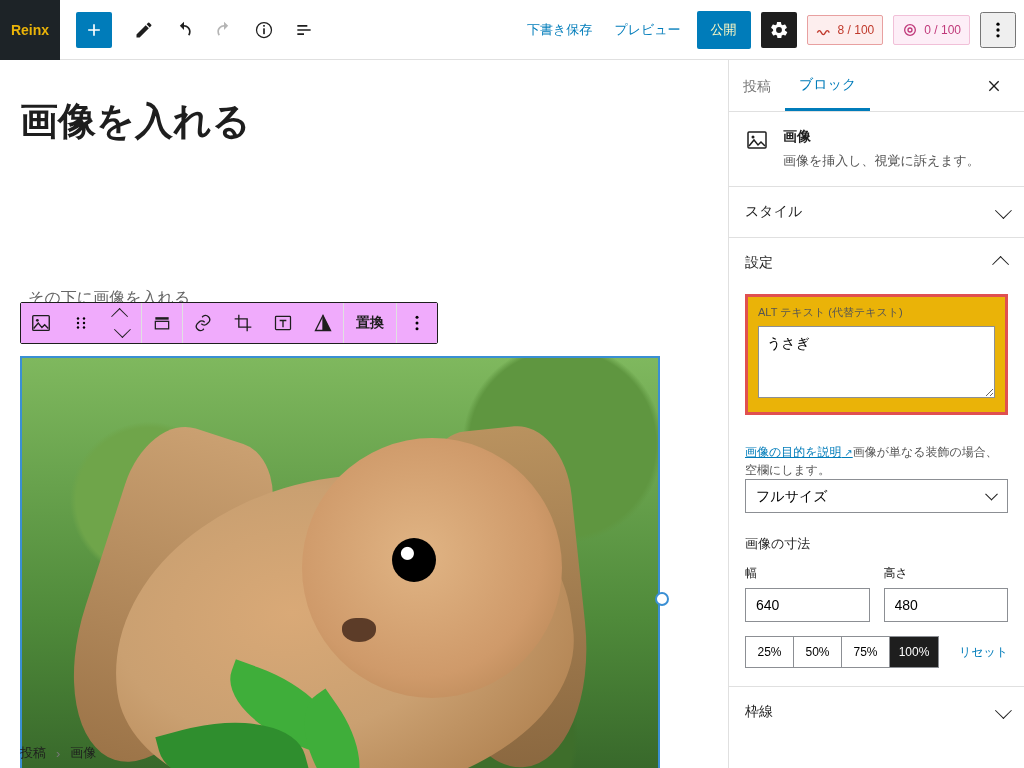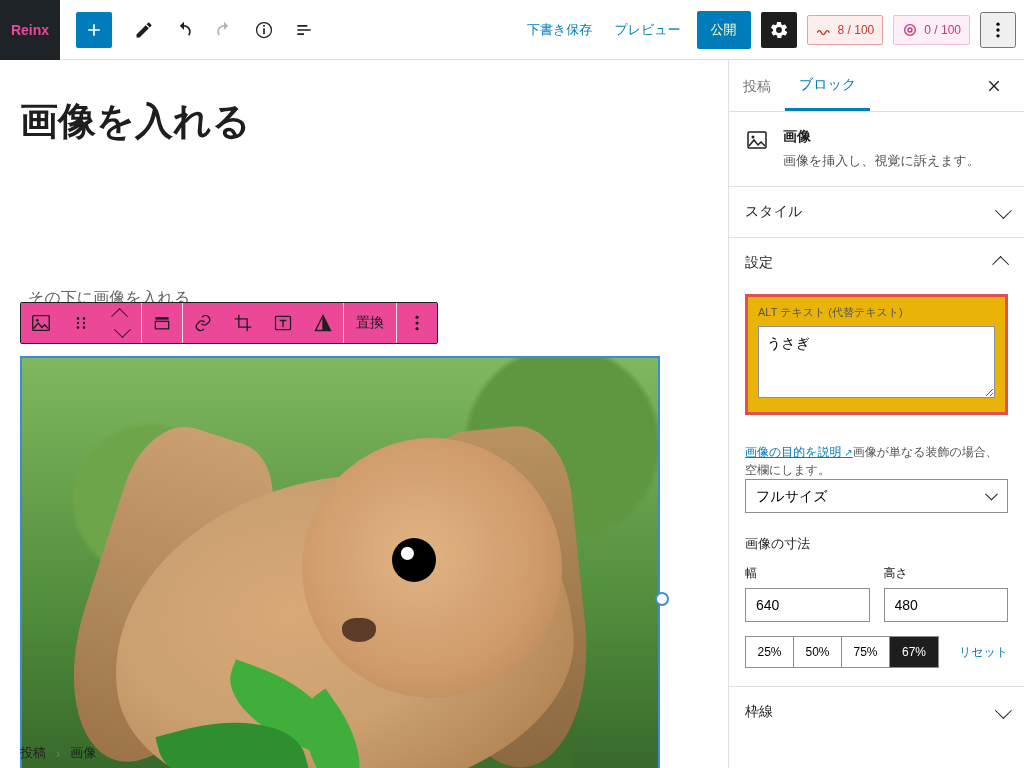--- a/index.html
+++ b/index.html
@@ -1,40 +1,40 @@
 <!DOCTYPE html>
 <html><head>
 <meta charset="utf-8">
 <style>
   * { box-sizing: border-box; margin: 0; padding: 0; font-family: -apple-system, BlinkMacSystemFont, "Segoe UI", "Hiragino Sans", "Hiragino Kaku Gothic ProN", Meiryo, sans-serif; }
   html, body { width: 1024px; height: 768px; overflow: hidden; background: #fff; color: #1e1e1e; }
   
   .topbar { height: 60px; display: flex; align-items: center; border-bottom: 1px solid #e0e0e0; }
-  .brand { width: 60px; height: 60px; background: #1d2327; color: #ec4899; display:flex; align-items:center; justify-content:center; font-weight: 700; font-size: 14px; }
+  .brand { width: 60px; height: 60px; background: #1d2327; color: #eab308; display:flex; align-items:center; justify-content:center; font-weight: 700; font-size: 14px; }
   .top-left { display:flex; align-items:center; gap: 4px; padding-left: 16px; flex: 1; }
   .sq-btn { width: 36px; height: 36px; display:flex; align-items:center; justify-content:center; background: transparent; border:none; border-radius:2px; cursor:pointer; color:#1e1e1e; }
   .add-btn { width: 36px; height: 36px; background:#007cba; color:#fff; display:flex; align-items:center; justify-content:center; border-radius:2px; margin-right:10px; }
   .top-right { display:flex; align-items:center; gap: 10px; padding-right: 8px; }
   .link-btn { background:none; border:none; color:#007cba; font-size:13px; cursor:pointer; padding:6px 6px; }
   .publish-btn { background:#007cba; color:#fef9c3; border:none; padding:10px 14px; font-size:13px; cursor:pointer; border-radius:2px; }
   .gear-btn { background:#1e1e1e; color:#fff; width:36px; height:36px; display:flex; align-items:center; justify-content:center; border-radius:2px; }
   .seo-badge { display:flex; align-items:center; gap:6px; border:1px solid #e8a0a0; background:#fdeeee; color:#c0392b; font-size:12px; padding:6px 8px; border-radius:2px; }
   .seo-badge.pink { border-color:#f1c0d8; background:#fdeef7; color:#c0397a; }
   .dots-btn { width:36px; height:36px; display:flex; align-items:center; justify-content:center; color:#1e1e1e; }
   
   .workspace { display:flex; height: calc(100% - 60px); }
   .canvas-wrap { flex:1; position:relative; overflow:hidden; }
   .canvas-inner { padding: 36px 20px 0 20px; position:relative; height:100%; }
   .post-title { font-size: 38px; font-weight: 700; margin-bottom: 90px; }
   .faint-text { color:#666; font-size:16px; position:absolute; top:228px; left:28px; }
   
   .block-toolbar { position:absolute; top:242px; left:20px; display:flex; background:#fff; border:1px solid #1e1e1e; border-radius:2px; z-index:3; }
   .bt-group { display:flex; align-items:center; border-right:1px solid #e0e0e0; }
   .bt-group:last-child { border-right:none; }
-  .bt-btn { width:40px; height:40px; display:flex; align-items:center; justify-content:center; background:#ec4899; border:none; cursor:pointer; color:#1e1e1e; font-size:14px;}
+  .bt-btn { width:40px; height:40px; display:flex; align-items:center; justify-content:center; background:#f0abfc; border:none; cursor:pointer; color:#1e1e1e; font-size:14px;font-weight:bold;}
   .bt-btn.text { width:auto; padding:0 12px; }
   
   .img-block { position:absolute; top:296px; left:20px; width:640px; height:480px; border:2px solid #3a8fd4; overflow:hidden; }
   .img-handle { position:absolute; width:14px; height:14px; border:2px solid #3a8fd4; background:#fff; border-radius:50%; top:532px; left:655px; z-index:4; }
   
   .rabbit-scene { width:100%; height:100%; background: radial-gradient(circle at 20% 30%, #6fa54a 0 12%, transparent 13%),
                                              radial-gradient(circle at 85% 18%, #5f9640 0 14%, transparent 15%),
                                              radial-gradient(circle at 70% 80%, #3e6e2b 0 18%, transparent 19%),
                                              linear-gradient(180deg, #7fb85e 0%, #4f8a3a 55%, #2e5a24 100%); position:relative; }
   .r-body { position:absolute; left:90px; top:120px; width:460px; height:320px; background: radial-gradient(ellipse at 40% 40%, #d9a977 0%, #caa071 45%, #b48655 80%); border-radius: 55% 45% 50% 50% / 60% 55% 45% 45%; transform: rotate(-8deg); }
@@ -321,21 +321,21 @@
             <label class="field-label" style="margin-top:6px">高さ</label>
             <input class="num-input" value="480" style="">
           </div>
         </div>
 
         <div class="pct-row">
           <div class="pct-group">
             <button class="pct-btn">25%</button>
             <button class="pct-btn">50%</button>
             <button class="pct-btn">75%</button>
-            <button class="pct-btn active">67%</button>
+            <button class="pct-btn active">100%</button>
           </div>
           <button class="reset-link">リセット</button>
         </div>
       </div>
     </div>
 
     <div class="sb-section">
       <div class="sb-sec-head">
         <span>枠線</span>
         <span class="chev down"></span>

